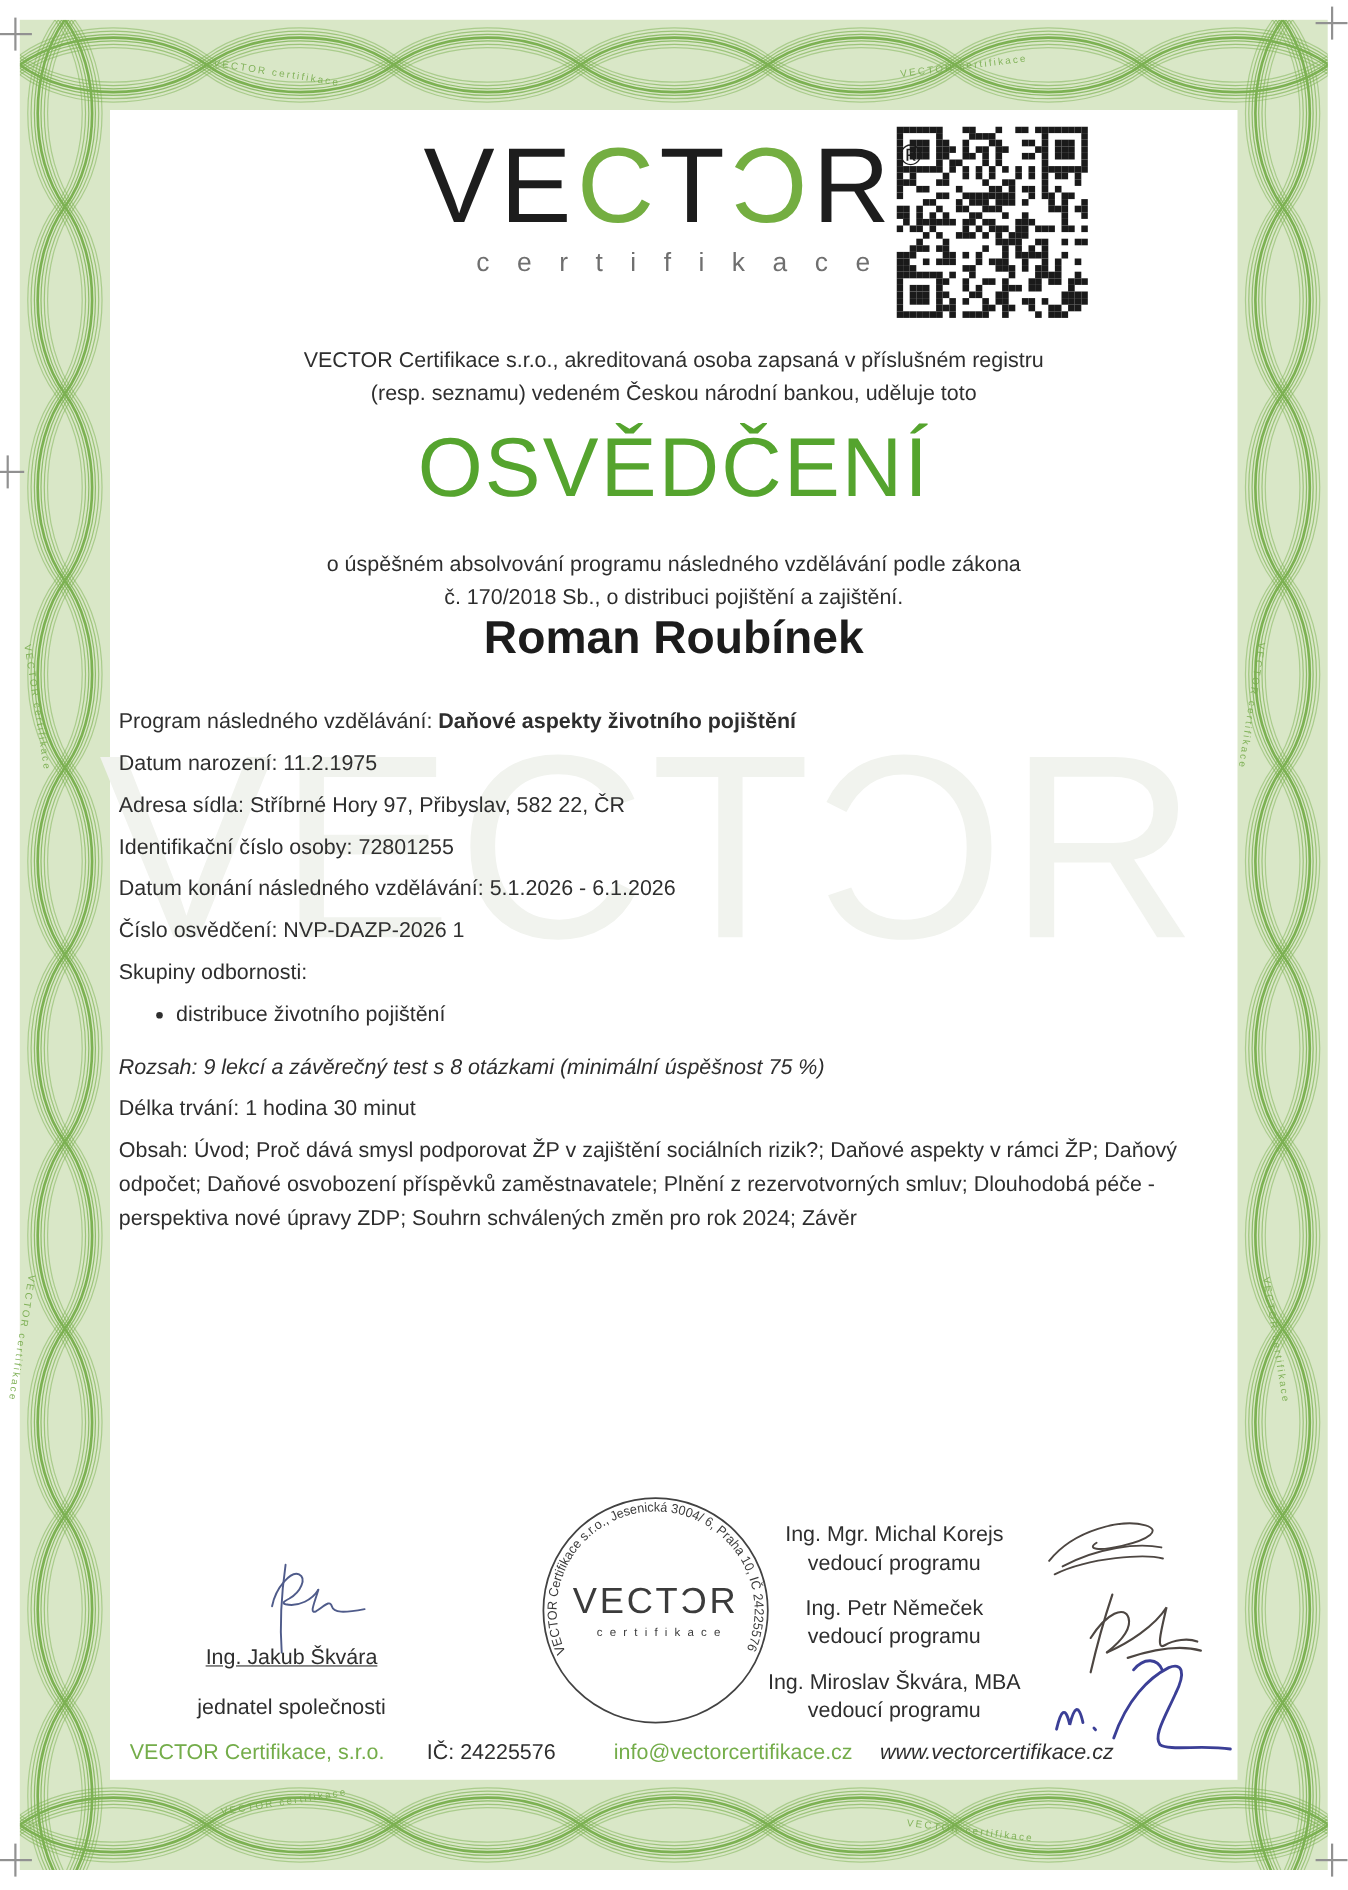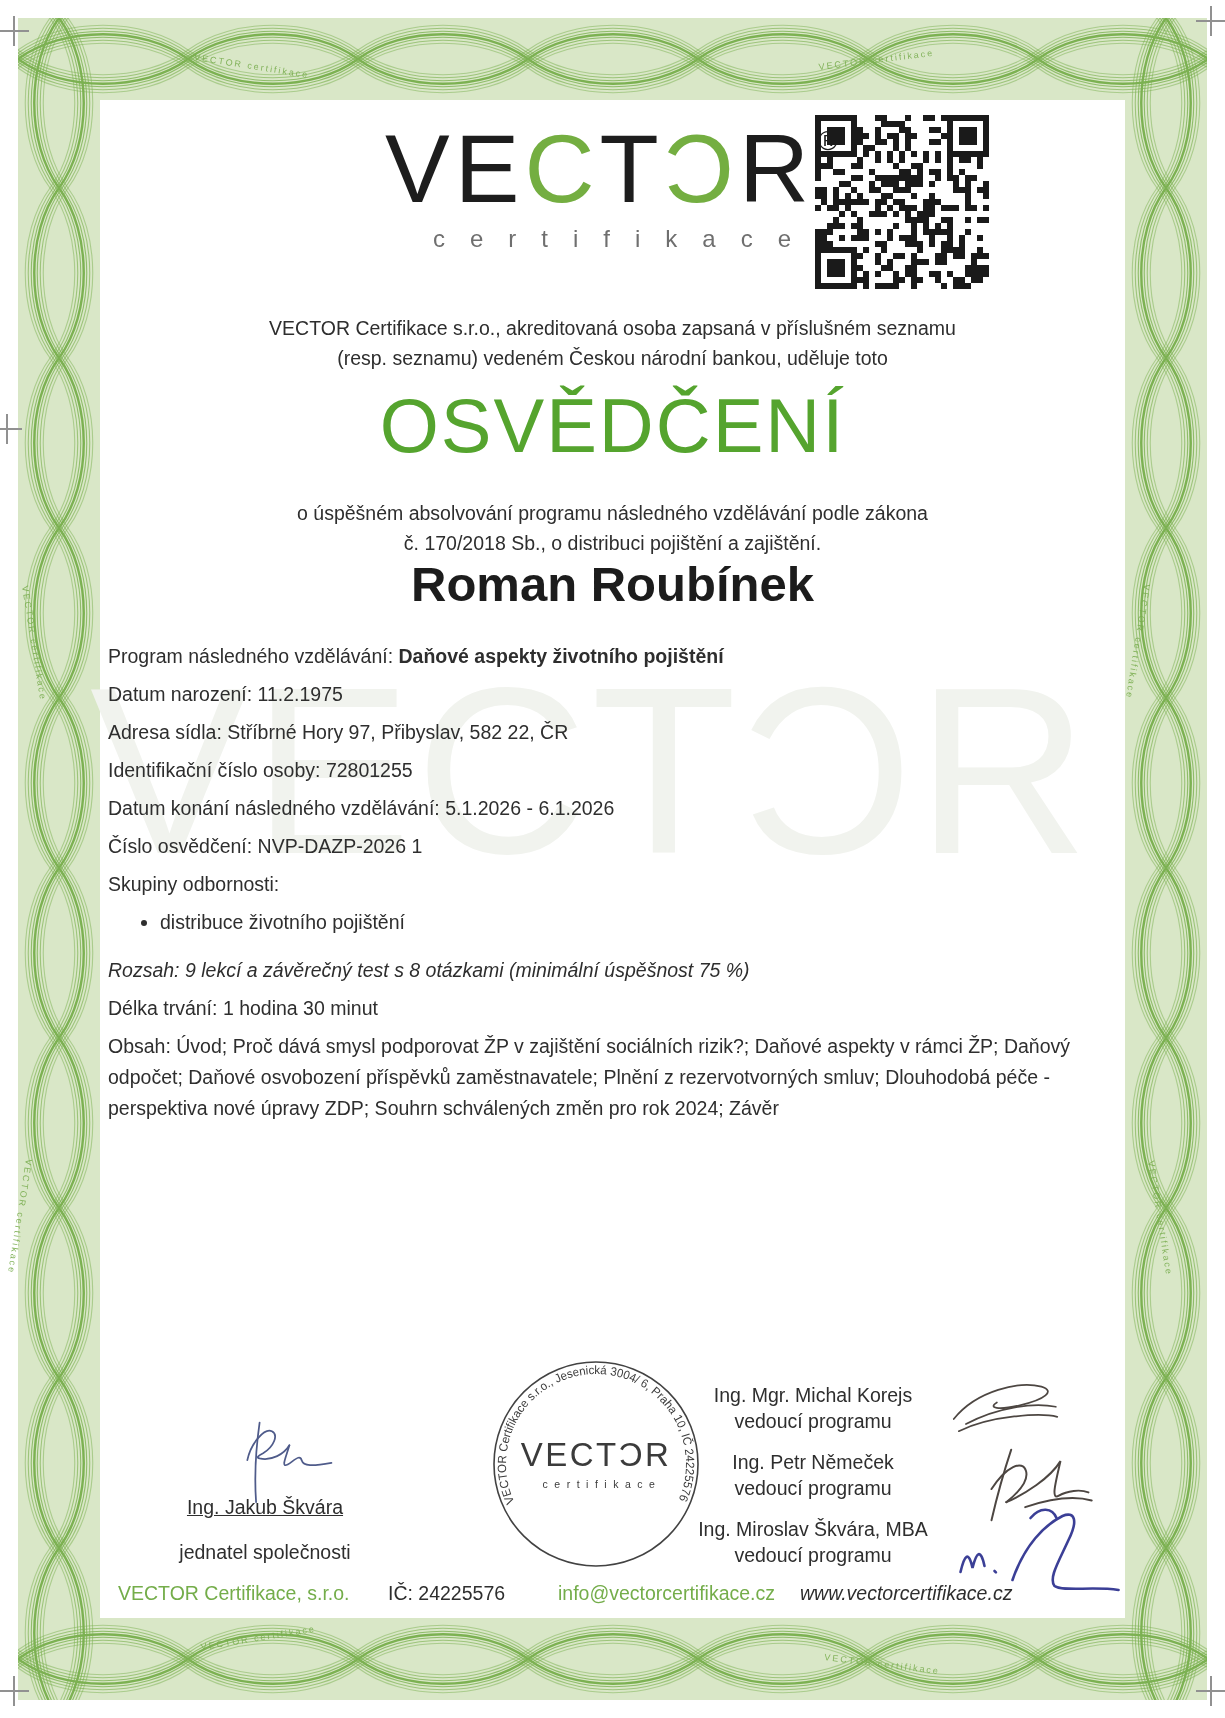--- a/index.html
+++ b/index.html
@@ -40,21 +40,21 @@
 
   .qr{position:absolute;left:715px;top:15px;width:174px;height:174px;}
 
   .intro{position:absolute;left:0;top:213px;width:100%;text-align:center;
          font-size:19.5px;line-height:30px;color:#2e2e2e;}
   .cert-title{position:absolute;left:0;top:284px;width:100%;text-align:center;
          font-size:76px;line-height:1.1;color:#55a42e;letter-spacing:2px;}
   .subtitle{position:absolute;left:0;top:398px;width:100%;text-align:center;
          font-size:19.5px;line-height:30px;color:#2e2e2e;}
   .recipient{position:absolute;left:0;top:456px;width:100%;text-align:center;
-         font-size:49px;font-weight:700;color:#1c1c1c;}
+         font-size:42px;font-weight:700;color:#1c1c1c;}
 
   .details{position:absolute;left:8px;top:545px;width:1008px;font-size:19.5px;color:#2e2e2e;}
   .details .row{margin-bottom:16px;line-height:22px;}
   .details .row .v{font-weight:400;}
   .details .row .v.bold{font-weight:700;}
   .details ul{margin:12px 0 26px 32px;padding:0 0 0 20px;}
   .details li{line-height:22px;}
   .details .rozsah{margin-bottom:16px;line-height:22px;font-style:italic;}
   .details .delka{margin-bottom:12px;line-height:22px;}
   .details .obsah{line-height:31px;}
@@ -606,21 +606,21 @@
           <rect x="72" y="168" width="6" height="6" fill="#1a1a1a"></rect>
           <rect x="78" y="168" width="6" height="6" fill="#1a1a1a"></rect>
           <rect x="96" y="168" width="6" height="6" fill="#1a1a1a"></rect>
           <rect x="126" y="168" width="6" height="6" fill="#1a1a1a"></rect>
           <rect x="138" y="168" width="6" height="6" fill="#1a1a1a"></rect>
           <rect x="144" y="168" width="6" height="6" fill="#1a1a1a"></rect>
           <rect x="150" y="168" width="6" height="6" fill="#1a1a1a"></rect>
         </svg></div>
 
     <div class="intro">
-      <div>VECTOR Certifikace s.r.o., akreditovaná osoba zapsaná v příslušném seznamu</div>
+      <div>VECTOR Certifikace s.r.o., akreditovaná osoba zapsaná v příslušném registru</div>
       <div>(resp. seznamu) vedeném Českou národní bankou, uděluje toto</div>
     </div>
 
     <div class="cert-title">OSVĚDČENÍ</div>
 
     <div class="subtitle">
       <div>o úspěšném absolvování programu následného vzdělávání podle zákona</div>
       <div>č. 170/2018 Sb., o distribuci pojištění a zajištění.</div>
     </div>
 

